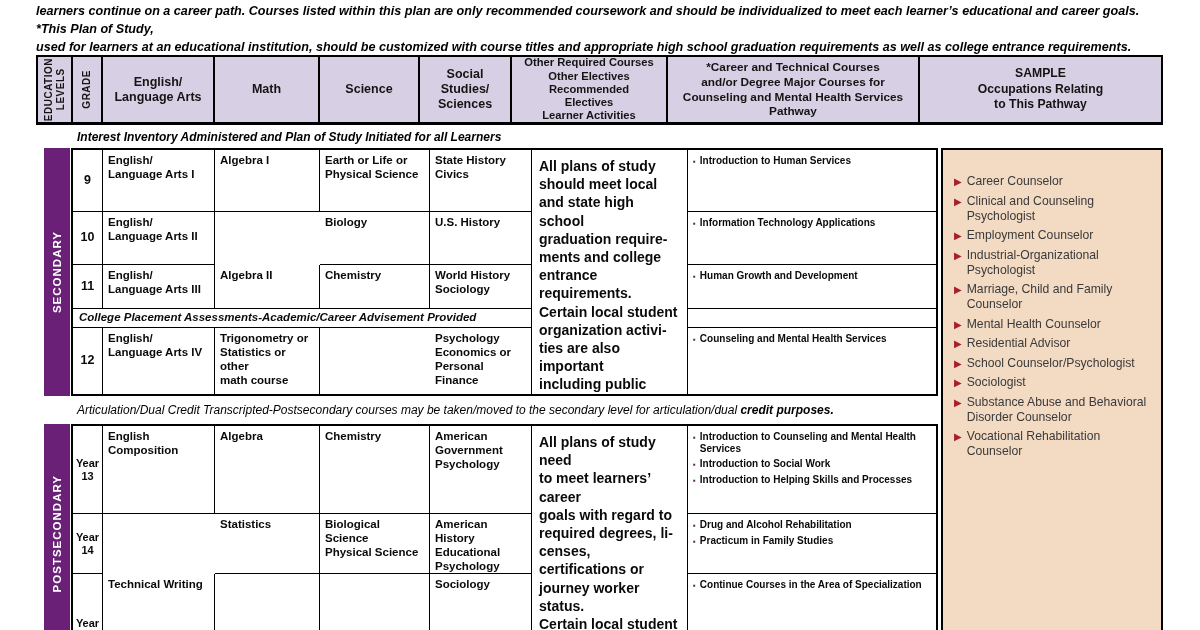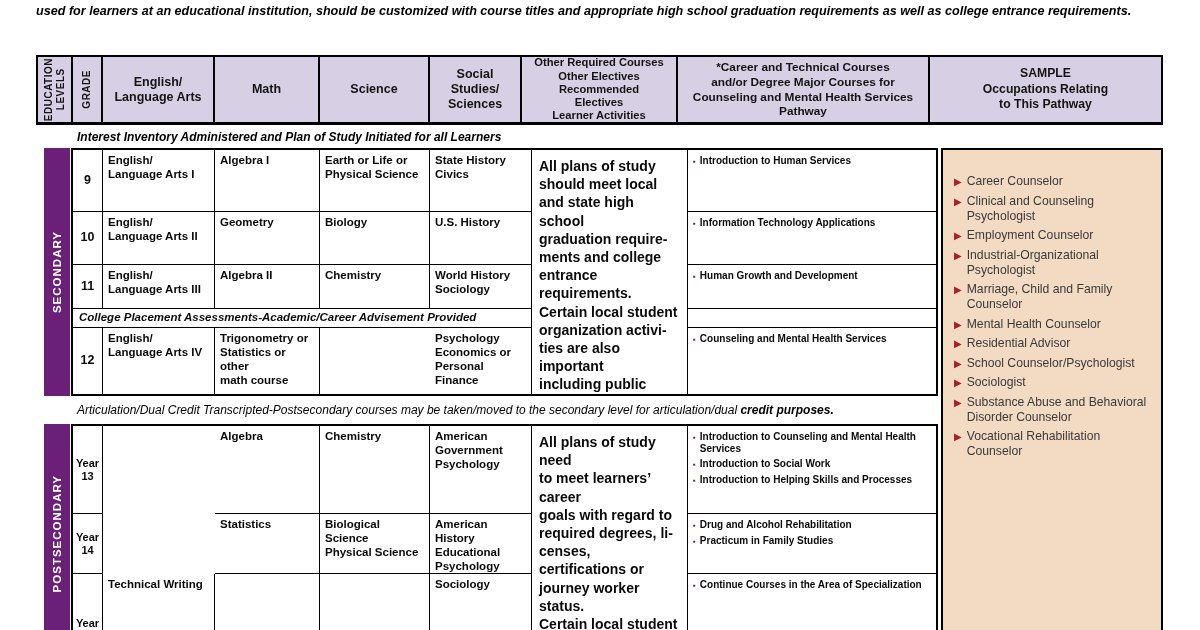--- a/index.html
+++ b/index.html
@@ -11,21 +11,21 @@
   .intro { position:absolute; left:36px; top:2px; width:1132px; font-style:italic; font-weight:bold;
            font-size:12.6px; line-height:18px; color:#000; }
 
   
   .hdr { position:absolute; left:36px; top:55px; width:1127px; height:70px; display:flex;
          background:#d7cfe3; border:2px solid #000; border-bottom:3px solid #000; }
   .hcell { border-right:2px solid #000; display:flex; align-items:center; justify-content:center;
            text-align:center; font-weight:bold; color:#141414; white-space:pre-line; padding:1px 2px; }
   .hcell:last-child { border-right:none;border-radius:15px; }
   .w-edu{width:35px;} .w-grade{width:30px;} .w-ela{width:112px;} .w-math{width:105px;}
-  .w-sci{width:110px;} .w-soc{width:92px;} .w-oth{width:156px;} .w-cte{width:252px;}
+  .w-sci{width:100px;} .w-soc{width:92px;} .w-oth{width:156px;} .w-cte{width:252px;}
   .w-samp{flex:1;}
   .fs-main{font-size:12.5px; line-height:1.2;}
   .fs-oth{font-size:11.2px; line-height:1.18;}
   .fs-cte{font-size:11.8px; line-height:1.25;}
   .fs-samp{font-size:12.2px; line-height:1.3;}
   .vtext { writing-mode:vertical-rl; transform:rotate(180deg); font-size:10px; font-weight:bold;
            line-height:1.15; letter-spacing:0.5px; text-align:center; white-space:pre-line; }
 
   
   .banner { position:absolute; font-style:italic; color:#000; font-size:12px; }
@@ -68,20 +68,21 @@
             border:2px solid #000; padding:24px 8px 0 11px; }
   .oi { display:flex; gap:5px; margin-bottom:4.5px; color:#3a3a3a; font-size:12.2px; line-height:15px; }
   .arrow { color:#a81e2e; font-size:10px; line-height:15px; flex:0 0 auto; }
 </style>
 </head>
 <body>
 
 <div class="page">
 
   <div class="intro">
+    <div>learners continue on a career path.  Courses listed within this plan are only recommended coursework and should be individualized to meet each learner’s educational and career goals. *This Plan of Study,</div>
     <div>used for learners at an educational institution, should be customized with course titles and appropriate high school graduation requirements as well as college entrance requirements.</div>
   </div>
 
   <div class="hdr">
     <div class="hcell w-edu"><span class="vtext">EDUCATION
 LEVELS</span></div>
     <div class="hcell w-grade"><span class="vtext">GRADE</span></div>
     <div class="hcell w-ela fs-main">English/
 Language Arts</div>
     <div class="hcell w-math fs-main">Math</div>
@@ -131,21 +132,20 @@
 ing, record keeping and
 work-based experi-
 ences.</div>
     <div class="c cterow nb-r" style="grid-area:1/7/2/8">
       <div class="bi"><span class="sq">▪</span><span class="bt">Introduction to Human Services</span></div>
     </div>
 
     <div class="c g" style="grid-area:2/1/3/2">10</div>
     <div class="c" style="grid-area:2/2/3/3">English/
 Language Arts II</div>
-    <div class="c" style="grid-area:2/3/3/4">Geometry</div>
     <div class="c" style="grid-area:2/4/3/5">Biology</div>
     <div class="c" style="grid-area:2/5/3/6">U.S. History</div>
     <div class="c cterow nb-r" style="grid-area:2/7/3/8">
       <div class="bi"><span class="sq">▪</span><span class="bt">Information Technology Applications</span></div>
     </div>
 
     <div class="c g" style="grid-area:3/1/4/2">11</div>
     <div class="c" style="grid-area:3/2/4/3">English/
 Language Arts III</div>
     <div class="c" style="grid-area:3/3/4/4">Algebra II</div>
@@ -176,20 +176,22 @@
   <div id="artic-banner" class="banner"><span>Articulation/Dual Credit Transcripted-Postsecondary courses may be taken/moved to the secondary level for articulation/dual </span><b>credit purposes.</b></div>
 
   <div id="post-bar" class="levelbar">
     <span class="vlabel">POSTSECONDARY</span>
   </div>
 
   <div id="postbox" class="gridbox">
 
     <div class="c g yr" style="grid-area:1/1/2/2">Year
 13</div>
+    <div class="c" style="grid-area:1/2/2/3">English
+Composition</div>
     <div class="c" style="grid-area:1/3/2/4">Algebra</div>
     <div class="c" style="grid-area:1/4/2/5">Chemistry</div>
     <div class="c" style="grid-area:1/5/2/6">American
 Government
 Psychology</div>
     <div class="c note nb-b" style="grid-area:1/6/4/7">All plans of study need
 to meet learners’ career
 goals with regard to
 required degrees, li-
 censes, certifications or

